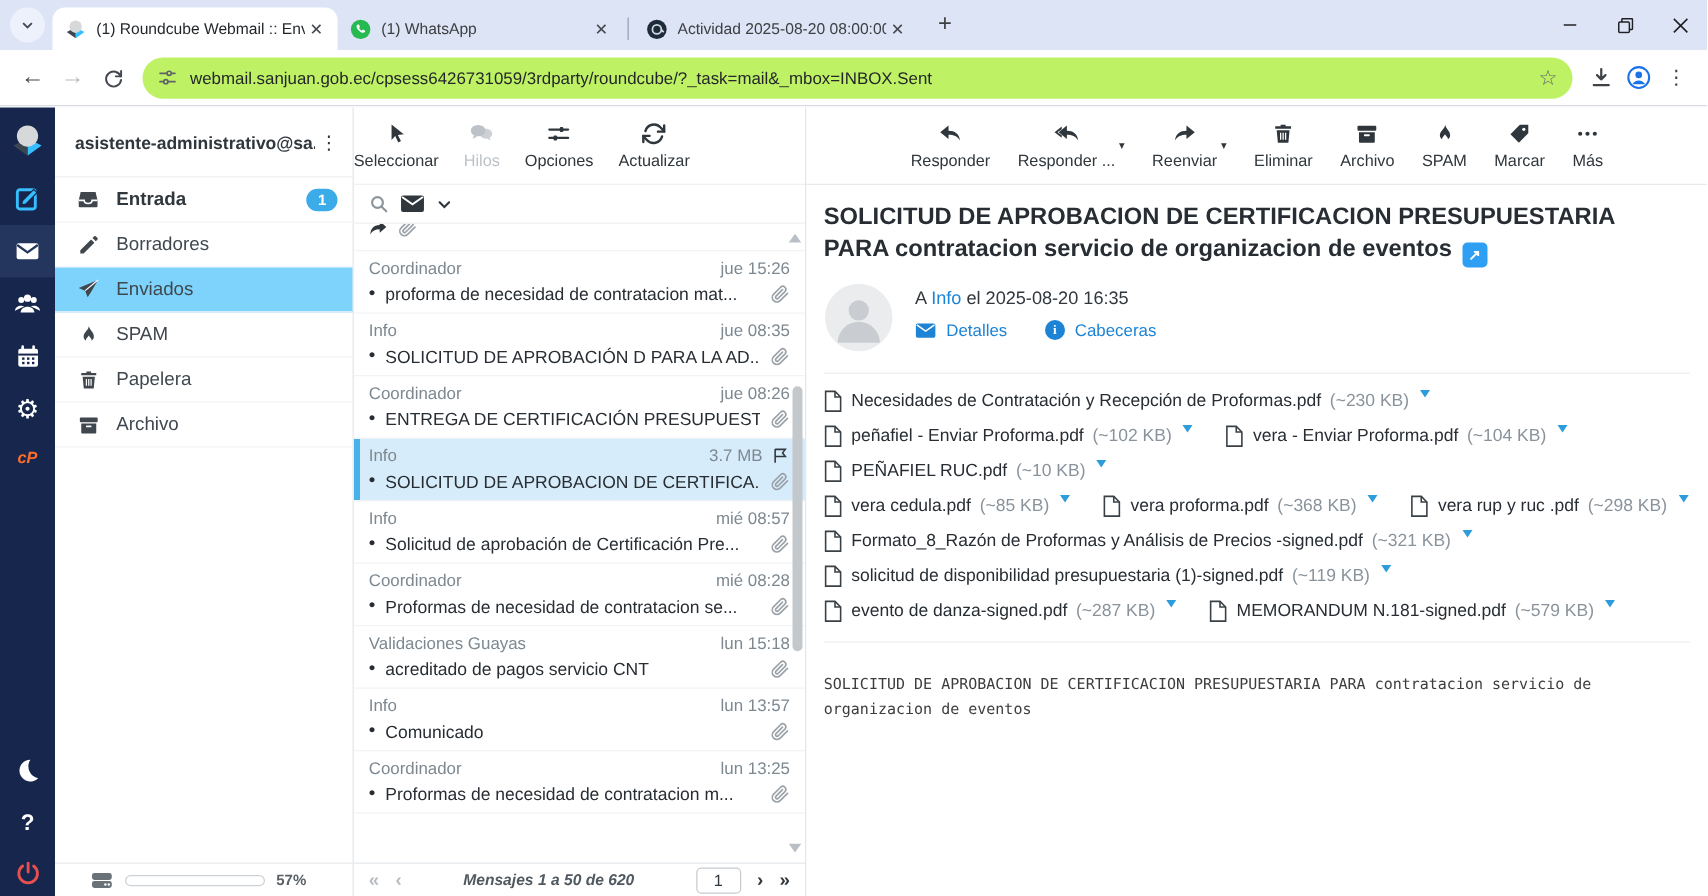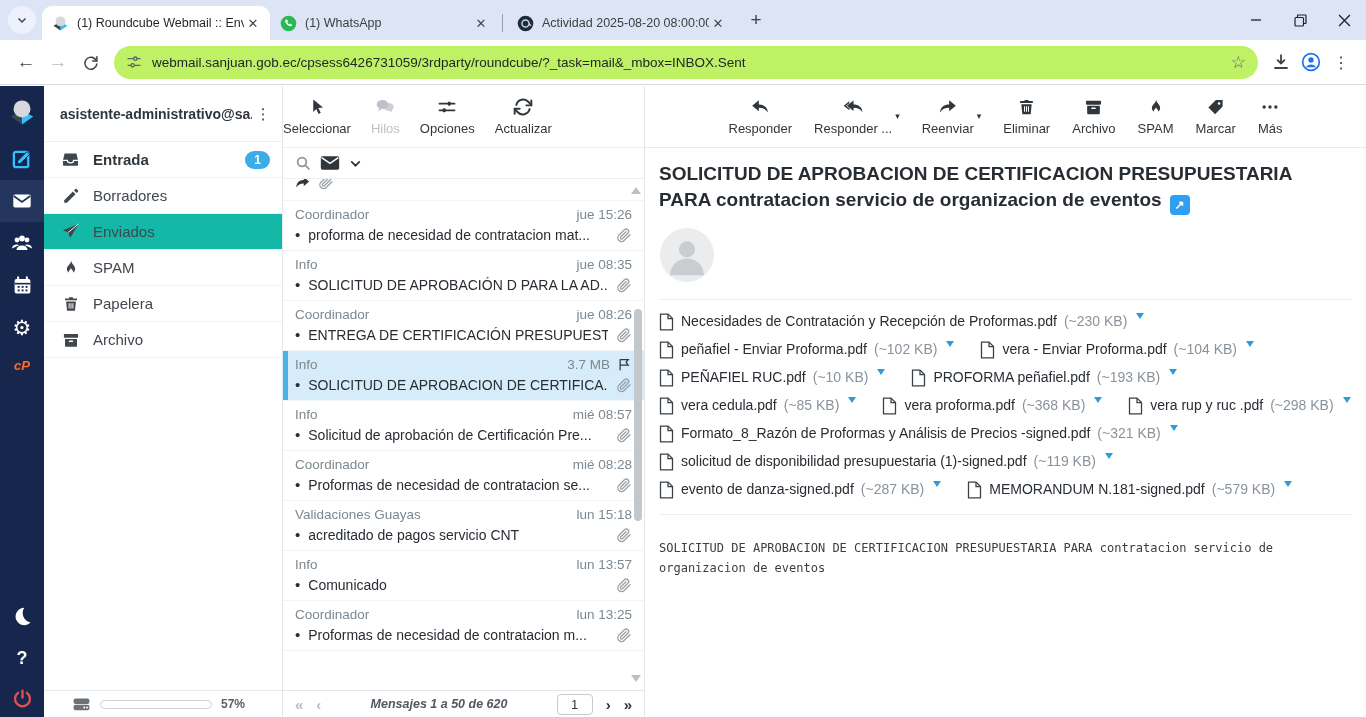--- a/index.html
+++ b/index.html
@@ -38,21 +38,21 @@
   .rail .spacer { flex:1; }
   .cp { color:#ff6c2c; font-weight:bold; font-style:italic; font-size:13px; }
   .q { color:#fff; font-weight:bold; font-size:18px; }
 
   
   .folders { width:239px; background:#fff; border-right:1px solid #e4e7ea; position:relative; flex:none; }
   .acctrow { height:56px; display:flex; align-items:center; padding:0 8px 0 16px; border-bottom:1px solid #eef0f2; }
   .acctname { flex:1; font-size:14px; font-weight:bold; color:#2f363c; white-space:nowrap; overflow:hidden; }
   .kebab { width:22px; text-align:center; color:#2f363c; font-size:15px; letter-spacing:0; }
   .folder { height:36px; display:flex; align-items:center; gap:13px; padding:0 12px 0 17px; border-bottom:1px solid #f2f3f5; font-size:15px; color:#40474e; }
-  .folder.selected { background:#14b8a6; }
+  .folder.selected { background:#7dd3fc; }
   .folder.unread .flabel { font-weight:bold; color:#30373d; }
   .ficon { width:19px; height:19px; flex:none; display:flex; align-items:center; justify-content:center; }
   .badge { margin-left:auto; background:#3cace9; color:#fff; font-size:12px; font-weight:bold; padding:2px 9px; border-radius:10px; }
   .quota { position:absolute; left:0; right:0; bottom:0; height:27px; border-top:1px solid #e7eaec; display:flex; align-items:center; gap:9px; padding:0 12px 0 28px; }
   .qbar { width:112px; height:9px; border:1px solid #ccd1d5; border-radius:5px; background:#fff; overflow:hidden; }
   .qfill { height:100%; background:#85c5ee; border-radius:5px; }
   .qtext { font-size:12px; font-weight:bold; color:#5a6166; }
 
   
   .listcol { width:362px; border-right:1px solid #e4e7ea; display:flex; flex-direction:column; flex:none; position:relative; }
@@ -650,20 +650,37 @@
 
       <div class="subject"><span>SOLICITUD DE APROBACION DE CERTIFICACION PRESUPUESTARIA PARA contratacion servicio de organizacion de eventos</span><span class="extlink">↗</span></div>
 
       <div class="senderblk">
         <div class="avatar">
           <svg width="54" height="54" viewBox="0 0 24 24">
               <circle cx="12" cy="9.5" r="3.6" fill="#c9ccd0"></circle>
               <path d="M4.5 21a7.5 7.5 0 0 1 15 0z" fill="#c9ccd0"></path>
             </svg>
         </div>
+        <div>
+          <div class="metaline">
+            <span>A</span>
+            <span class="bluelink">Info</span>
+            <span>el 2025-08-20 16:35</span>
+          </div>
+          <div class="actline">
+            <svg width="17" height="13" viewBox="0 0 24 18">
+                <rect x="1" y="1" width="22" height="16" rx="2" fill="#1d83d4"></rect>
+                <path d="M2 2.5l10 7 10-7" fill="none" stroke="#fff" stroke-width="1.8"></path>
+              </svg>
+            <span class="bluelink">Detalles</span>
+            <span class="actgap"></span>
+            <span class="infoic">i</span>
+            <span class="bluelink">Cabeceras</span>
+          </div>
+        </div>
       </div>
 
       <div class="attachments">
         <div class="att-row">
   <span class="chip">
     <svg width="15" height="18" viewBox="0 0 20 24" fill="none" stroke="#3a4146" stroke-width="1.7">
                 <path d="M2 1.5h10l6 6V22.5H2z"></path>
                 <path d="M12 1.5v6h6"></path>
               </svg>
     <span class="aname">Necesidades de Contratación y Recepción de Proformas.pdf</span>
@@ -696,29 +713,20 @@
   <span class="chip">
     <svg width="15" height="18" viewBox="0 0 20 24" fill="none" stroke="#3a4146" stroke-width="1.7">
                 <path d="M2 1.5h10l6 6V22.5H2z"></path>
                 <path d="M12 1.5v6h6"></path>
               </svg>
     <span class="aname">PEÑAFIEL RUC.pdf</span>
     <span class="asize">(~10 KB)</span>
     <span class="acaret"></span>
   </span>
 
-  <span class="chip">
-    <svg width="15" height="18" viewBox="0 0 20 24" fill="none" stroke="#3a4146" stroke-width="1.7">
-                <path d="M2 1.5h10l6 6V22.5H2z"></path>
-                <path d="M12 1.5v6h6"></path>
-              </svg>
-    <span class="aname">PROFORMA peñafiel.pdf</span>
-    <span class="asize">(~193 KB)</span>
-    <span class="acaret"></span>
-  </span>
 </div>
         <div class="att-row">
   <span class="chip">
     <svg width="15" height="18" viewBox="0 0 20 24" fill="none" stroke="#3a4146" stroke-width="1.7">
                 <path d="M2 1.5h10l6 6V22.5H2z"></path>
                 <path d="M12 1.5v6h6"></path>
               </svg>
     <span class="aname">vera cedula.pdf</span>
     <span class="asize">(~85 KB)</span>
     <span class="acaret"></span>

